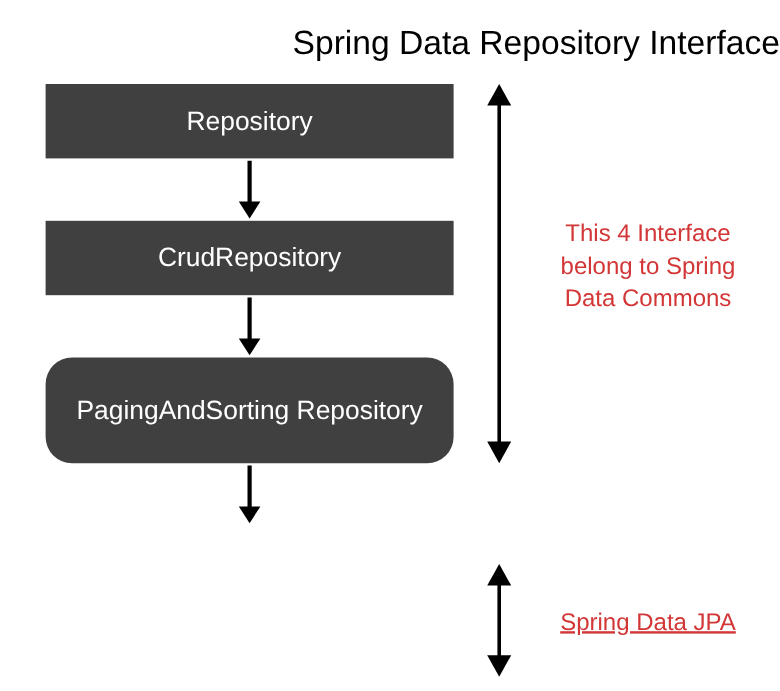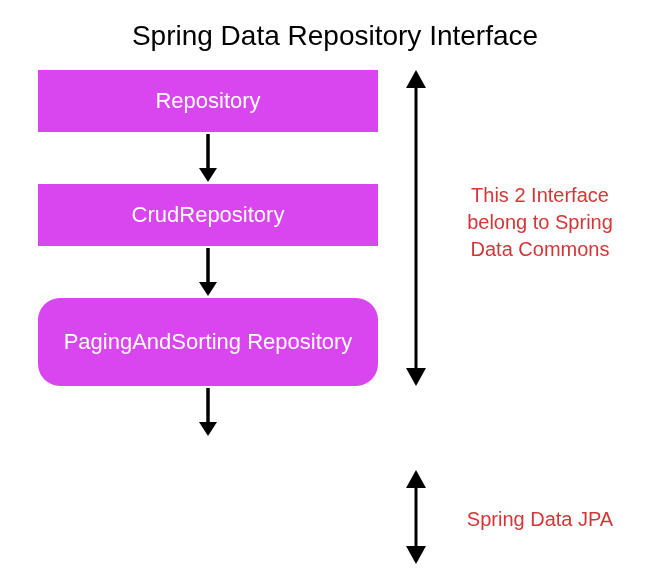--- a/index.html
+++ b/index.html
@@ -12,38 +12,38 @@
       height: 576px;
       background: #ffffff;
       font-family: "Segoe UI", Arial, sans-serif;
       position: relative;
       padding-top: 20px;
     }
     .title {
       font-size: 28px;
       font-weight: 400;
       color: #000;
-      text-align: center;
+      text-align: right;
       width: 100%;
       margin-bottom: 18px;
       padding-left: 20px;
     }
     .diagram-wrap {
       position: relative;
       width: 100%;
       height: 500px;
     }
     .boxes-col {
       position: absolute;
       left: 38px;
       top: 0;
       width: 340px;
     }
     .box {
-      background: #d946ef;
+      background: #404040;
       color: #ffffff;
       width: 340px;
       font-size: 22px;
       font-weight: 400;
       display: flex;
       align-items: center;
       justify-content: center;
       text-align: center;
       line-height: 1.2;
       padding: 4px;
@@ -70,20 +70,21 @@
       line-height: 1.35;
       text-align: center;
     }
     .side-label.top {
       top: 112px;
       width: 180px;
     }
     .side-label.bottom {
       top: 436px;
       width: 180px;
+      text-decoration: underline;
     }
   </style>
 </head>
 <body>
 
 <div class="title">Spring Data Repository Interface</div>
 
 <div class="diagram-wrap">
 
   <div class="boxes-col">
@@ -133,16 +134,16 @@
   </div>
 
   <div class="bracket-col" style="top:400px;">
     <svg width="36" height="94" viewBox="0 0 36 94">
       <line x1="18" y1="16" x2="18" y2="78" stroke="#000" stroke-width="3"></line>
       <polygon points="18,0 8,18 28,18" fill="#000"></polygon>
       <polygon points="18,94 8,76 28,76" fill="#000"></polygon>
     </svg>
   </div>
 
-  <div class="side-label top">This 2 Interface belong to Spring Data Commons</div>
+  <div class="side-label top">This 4 Interface belong to Spring Data Commons</div>
   <div class="side-label bottom">Spring Data JPA</div>
 
 </div>
 
 </body></html>

